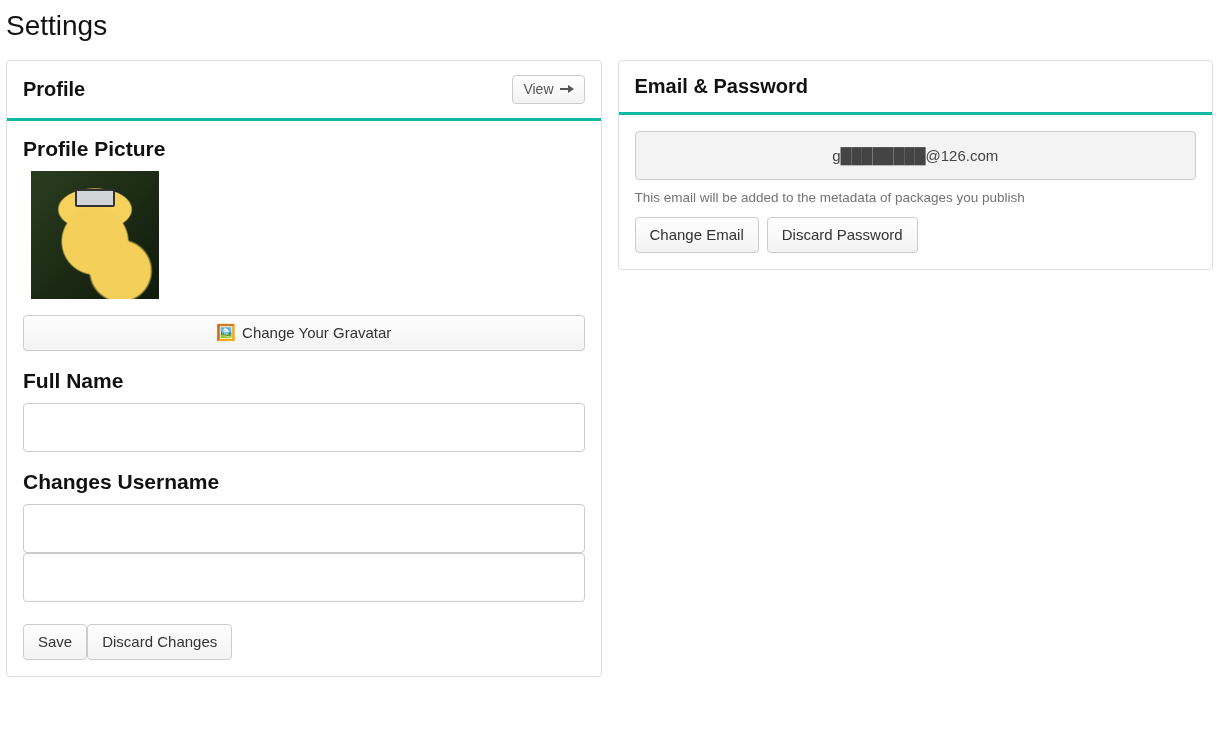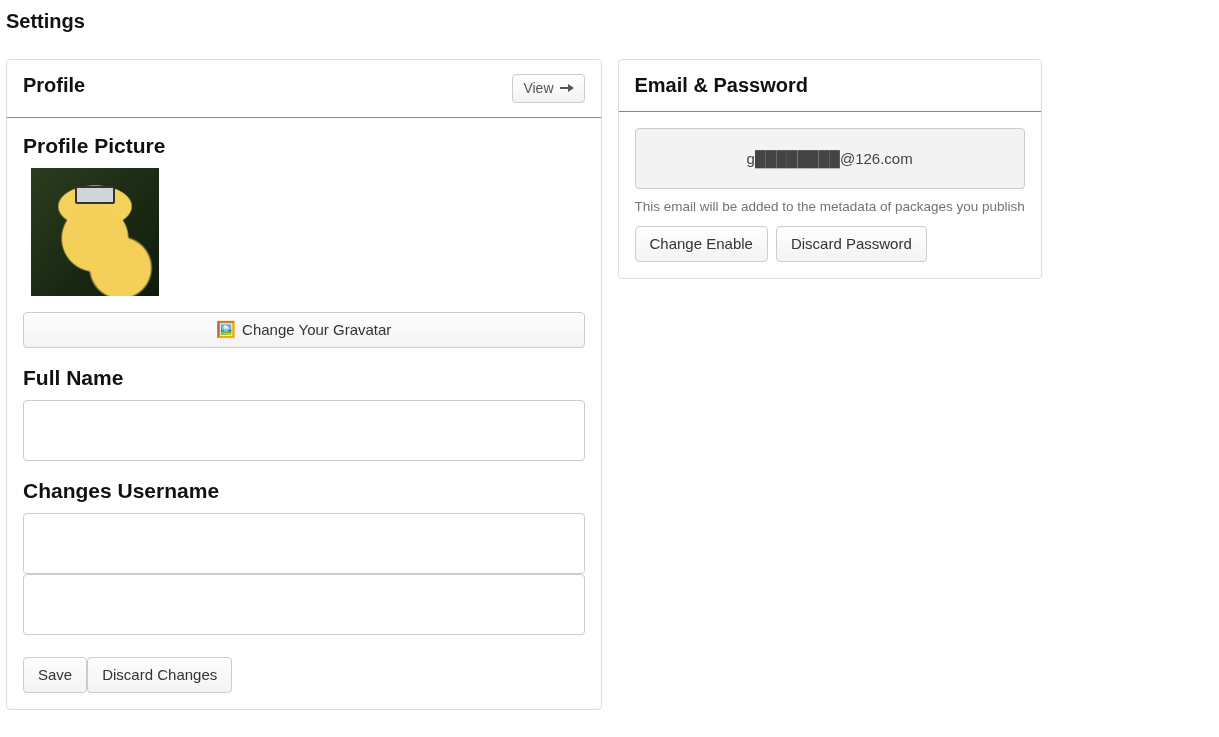--- a/index.html
+++ b/index.html
@@ -4,42 +4,42 @@
 <style>
   * { box-sizing: border-box; }
   body {
     margin: 0;
     padding: 6px;
     font-family: -apple-system, BlinkMacSystemFont, "Segoe UI", Helvetica, Arial, sans-serif;
     color: #111;
     background: #fff;
   }
   h1.page-title {
-    font-size: 20px;
-    font-weight: 700;
-    margin: 4px 0 26px 0;
+    font-size: 28px;
+    font-weight: 400;
+    margin: 4px 0 18px 0;
   }
   .cols {
     display: flex;
     gap: 16px;
     align-items: flex-start;
   }
   .col-left { flex: 1 1 49%; }
-  .col-right { flex: 1 1 49%; display: flex; gap: 16px; }
+  .col-right { flex: 1 1 49%; display: flex; flex-direction: column; gap: 16px; }
   .panel {
     border: 1px solid #ddd;
     border-radius: 4px;
     background: #fff;
   }
   .panel-header {
     display: flex;
-    align-items: flex-start;
+    align-items: center;
     justify-content: space-between;
     padding: 14px 16px;
-    border-bottom: 1px solid #14b8a6;
+    border-bottom: 3px solid #14b8a6;
   }
   .panel-header h2 {
     font-size: 20px;
     font-weight: 700;
     margin: 0;
   }
   .panel-body {
     padding: 16px;
   }
   .label {
@@ -92,21 +92,21 @@
     padding: 5px 10px;
     font-size: 14px;
     color: #555;
   }
   .btn-wide {
     width: 100%;
     justify-content: center;
   }
   .input, .readonly {
     width: 100%;
-    padding: 21px 10px;
+    padding: 15px 10px;
     font-size: 15px;
     border: 1px solid #ccc;
     border-radius: 4px;
     color: #333;
     background: #fff;
   }
   .readonly {
     background: #f3f3f3;
     color: #444;
     text-align: center;
@@ -194,21 +194,21 @@
   <div class="col-right">
 
     <div class="panel">
       <div class="panel-header">
         <h2>Email &amp; Password</h2>
       </div>
       <div class="panel-body">
         <div class="readonly">g████████@126.com</div>
         <div class="help">This email will be added to the metadata of packages you publish</div>
         <div class="btn-row-inline">
-          <button class="btn">Change Enable</button>
+          <button class="btn">Change Email</button>
           <button class="btn">Discard Password</button>
         </div>
       </div>
     </div>
 
 
   </div>
 </div>
 
 </body></html>

